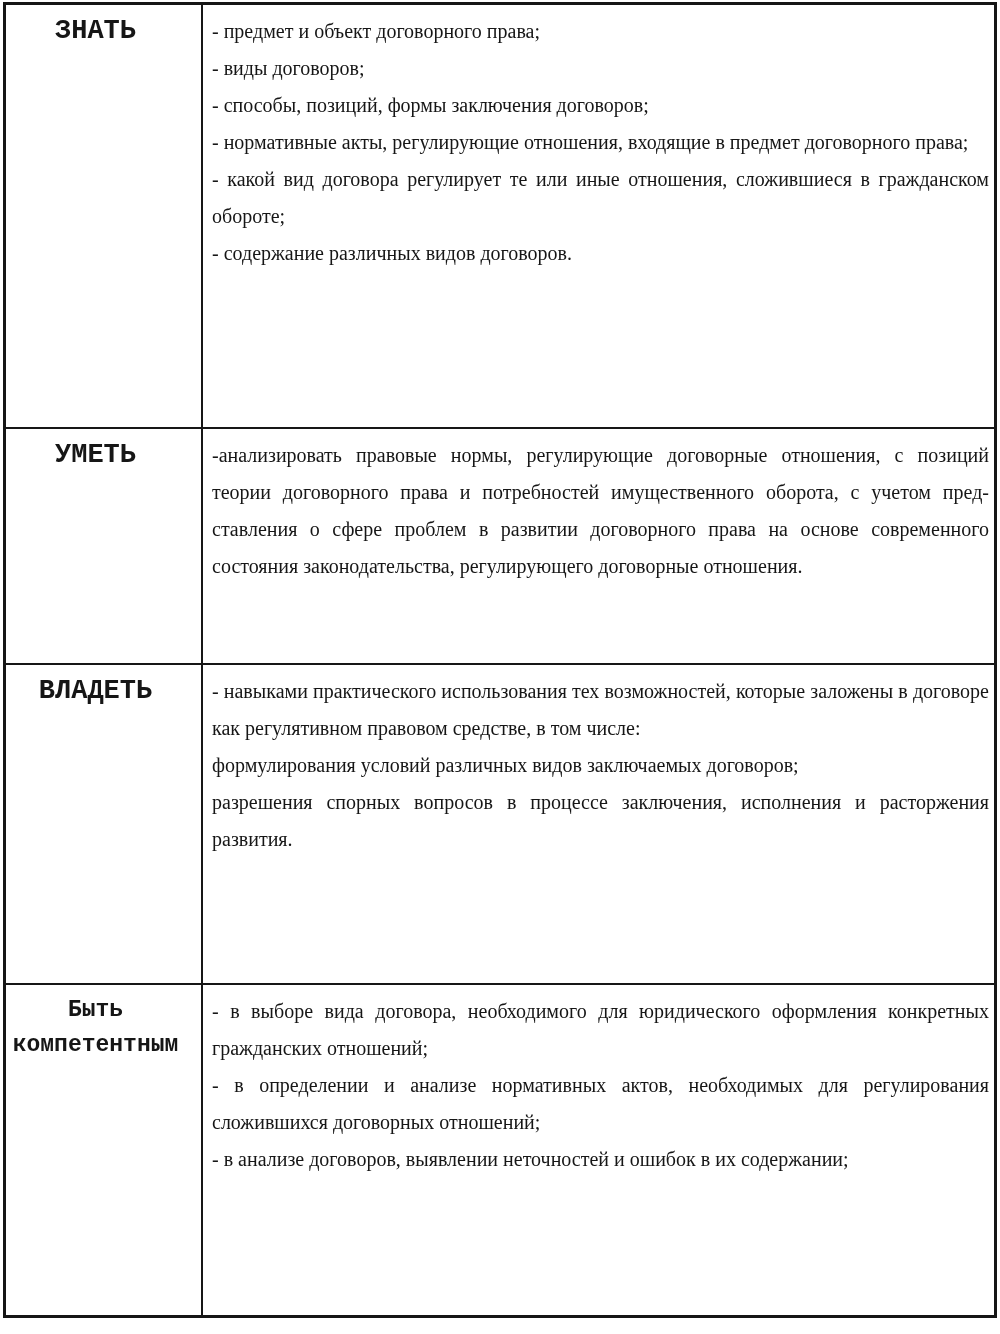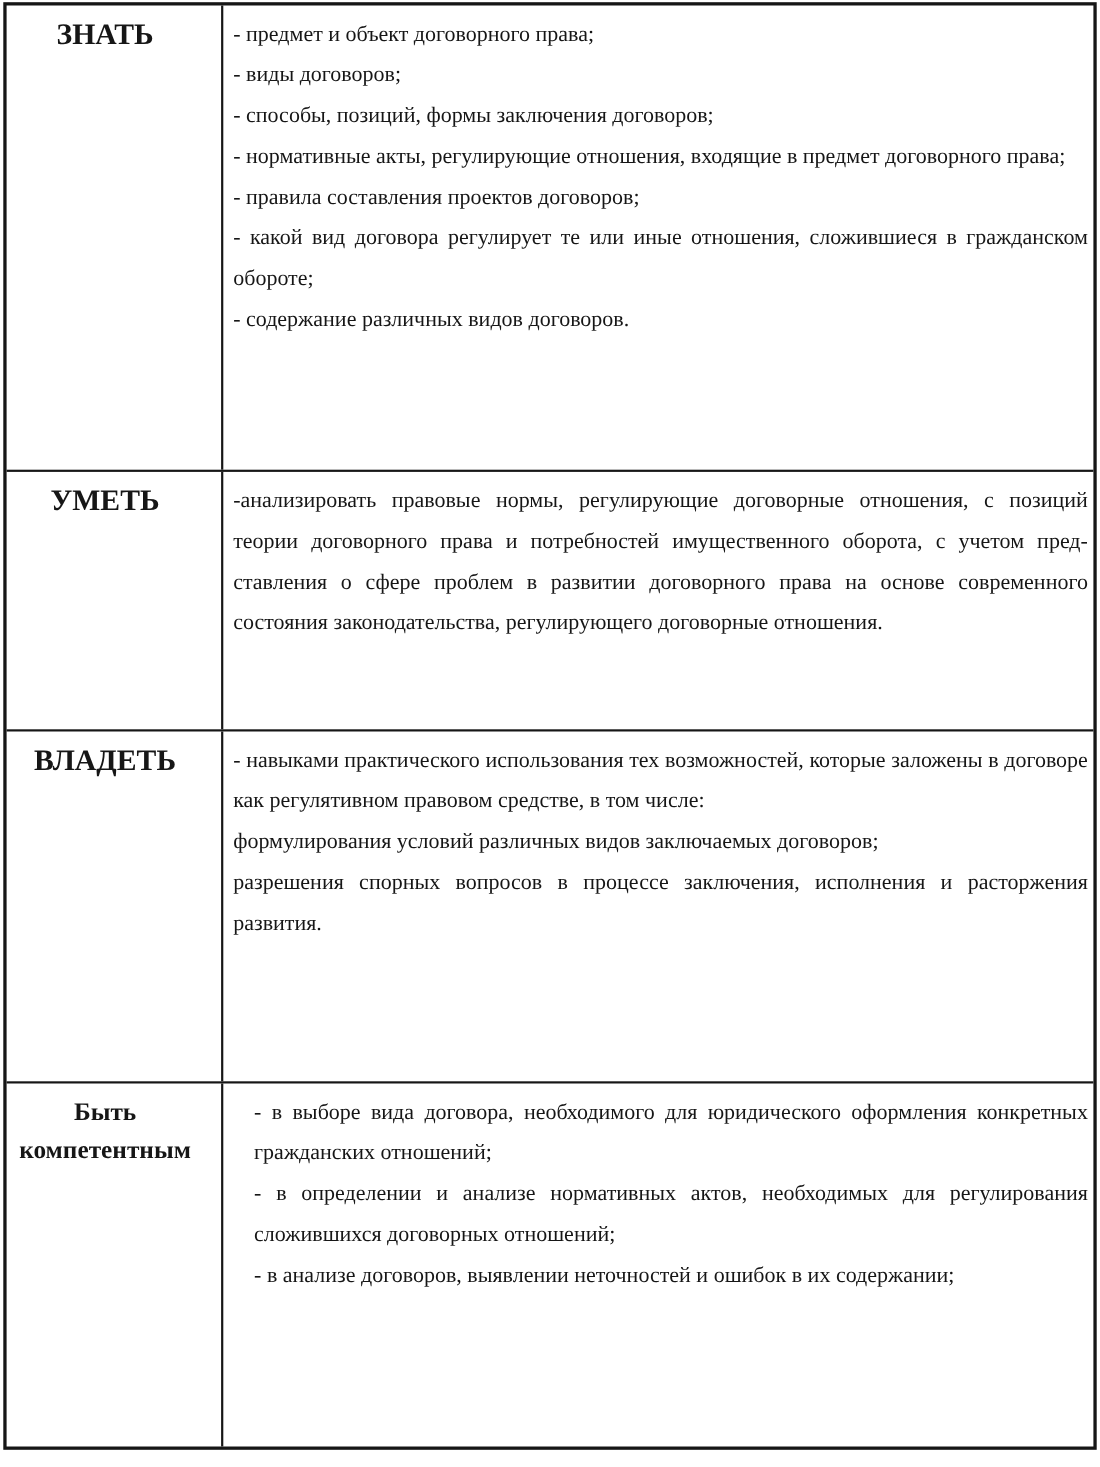--- a/index.html
+++ b/index.html
@@ -26,34 +26,34 @@
     width:988px;
     border:3px solid var(--ink);
     background:var(--paper);
   }
   .row{
     display:flex;
     border-bottom:2px solid var(--ink);
   }
   .row:last-child{
     border-bottom:none;
-    gap:19px;
   }
   .row:nth-child(1){min-height:422px;}
   .row:nth-child(2){min-height:234px;justify-content:center;}
   .row:nth-child(3){min-height:318px;}
   .row:nth-child(4){min-height:330px;}
   .cell{
     box-sizing:border-box;
   }
   .head{
     flex:0 0 197px;
     border-right:2px solid var(--ink);
     text-align:center;
     padding:8px 20px 0 4px;
+    font-family:Liberation Mono, monospace;
   }
   .header-text{
     font-weight:bold;
     font-size:27px;
     line-height:36px;
   }
   .row:nth-child(4) .header-text{
     font-size:23px;
     line-height:35px;
   }
@@ -75,21 +75,20 @@
 <div class="table">
   <div class="row">
     <div class="cell head">
       <div class="header-text">ЗНАТЬ</div>
     </div>
     <div class="cell body">
         <p class="item">- предмет и объект договорного права;</p>
         <p class="item">- виды договоров;</p>
         <p class="item">- способы, позиций, формы заключения договоров;</p>
         <p class="item">- нормативные акты, регулирующие отношения, входящие в предмет договорного права;</p>
-        <p class="item">- правила составления проектов договоров;</p>
         <p class="item">- какой вид договора регулирует те или иные отношения, сложившиеся в гражданском обороте;</p>
         <p class="item">- содержание различных видов договоров.</p>
       </div>
   </div>
 
   <div class="row">
     <div class="cell head">
       <div class="header-text">УМЕТЬ</div>
     </div>
     <div class="cell body">

